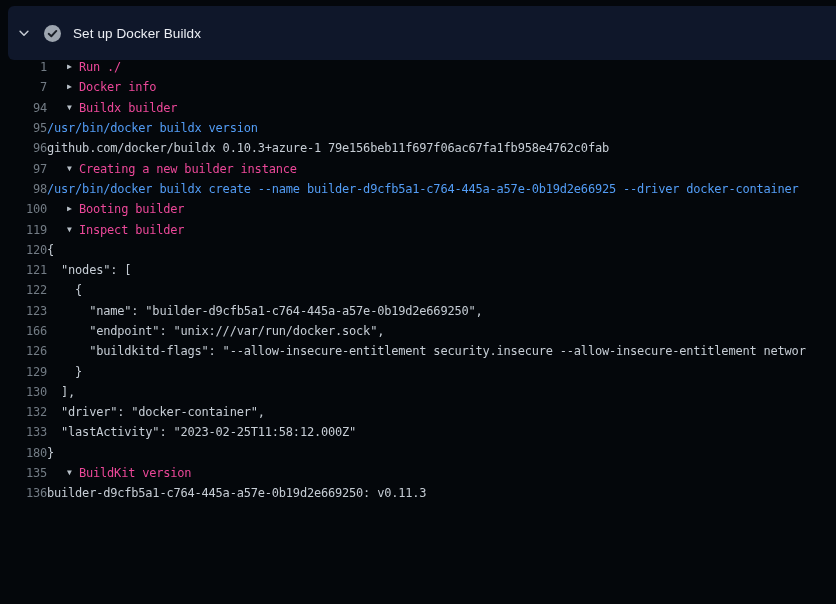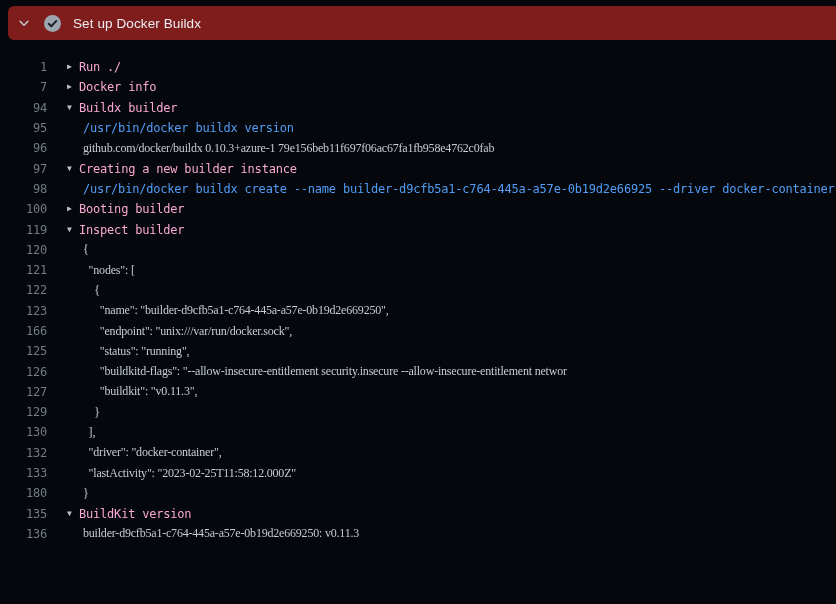--- a/index.html
+++ b/index.html
@@ -4,22 +4,22 @@
 <style>
   * { margin:0; padding:0; box-sizing:border-box; }
   html,body { width:836px; height:604px; overflow:hidden; }
   body {
     background:#04070b;
     font-family:"DejaVu Sans Mono", monospace;
     position:relative;
   }
   
   .step-header {
-    position:absolute; left:8px; top:6px; width:828px; height:34px;
-    background:#7f1d1d;
+    position:absolute; left:8px; top:6px; width:828px; height:54px;
+    background:#0f172a;
     border-radius:6px 0 0 6px;
     display:flex; align-items:center;
     cursor:pointer;
   }
   .chevron-btn {
     width:24px; height:24px; margin-left:4px;
     display:flex; align-items:center; justify-content:center;
     background:transparent; border:none; cursor:pointer;
   }
   .status-icon { margin-left:8px; display:flex; align-items:center; }
@@ -39,28 +39,28 @@
     display:flex; align-items:center;
     white-space:pre; overflow:hidden;
     font-size:12px; letter-spacing:-0.2px;
   }
   .row .num {
     flex:none; width:47px; text-align:right;
     color:#737c85; text-decoration:none; cursor:pointer;
   }
   .row .content { flex:none; display:flex; align-items:center; }
   .row.group .content { margin-left:20px; cursor:pointer; }
-  .row.plain .content { margin-left:36px; }
+  .row.plain .content { }
   .tri {
     display:inline-block; width:12px; flex:none;
     font-size:8px; color:#b7bfc7; line-height:1;
   }
-  .row.group .txt { color:#f9a8d4; }
+  .row.group .txt { color:#ec4899; }
   .row.command .txt { color:#539df6; }
-  .row.output .txt { color:#c6cdd5;font-family:Liberation Serif, serif; }
+  .row.output .txt { color:#c6cdd5; }
 </style>
 </head>
 <body>
 
 <div class="step-header">
   <button class="chevron-btn">
     <span style="display:flex;">
       <svg width="14" height="14" viewBox="0 0 16 16">
         <path d="M3.5 6 L8 10.5 L12.5 6" fill="none" stroke="#c6ccd4" stroke-width="1.7" stroke-linecap="round" stroke-linejoin="round"></path>
       </svg>
@@ -84,23 +84,21 @@
       <div class="row plain output"><a class="num">96</a><div class="content"><span class="txt">github.com/docker/buildx 0.10.3+azure-1 79e156beb11f697f06ac67fa1fb958e4762c0fab</span></div></div>
       <div class="row group"><a class="num">97</a><div class="content"><span class="tri">▼</span><span class="txt">Creating a new builder instance</span></div></div>
       <div class="row plain command"><a class="num">98</a><div class="content"><span class="txt">/usr/bin/docker buildx create --name builder-d9cfb5a1-c764-445a-a57e-0b19d2e66925 --driver docker-container</span></div></div>
       <div class="row group"><a class="num">100</a><div class="content"><span class="tri">▶</span><span class="txt">Booting builder</span></div></div>
       <div class="row group"><a class="num">119</a><div class="content"><span class="tri">▼</span><span class="txt">Inspect builder</span></div></div>
       <div class="row plain output"><a class="num">120</a><div class="content"><span class="txt">{</span></div></div>
       <div class="row plain output"><a class="num">121</a><div class="content"><span class="txt">  "nodes": [</span></div></div>
       <div class="row plain output"><a class="num">122</a><div class="content"><span class="txt">    {</span></div></div>
       <div class="row plain output"><a class="num">123</a><div class="content"><span class="txt">      "name": "builder-d9cfb5a1-c764-445a-a57e-0b19d2e669250",</span></div></div>
       <div class="row plain output"><a class="num">166</a><div class="content"><span class="txt">      "endpoint": "unix:///var/run/docker.sock",</span></div></div>
-      <div class="row plain output"><a class="num">125</a><div class="content"><span class="txt">      "status": "running",</span></div></div>
       <div class="row plain output"><a class="num">126</a><div class="content"><span class="txt">      "buildkitd-flags": "--allow-insecure-entitlement security.insecure --allow-insecure-entitlement networ</span></div></div>
-      <div class="row plain output"><a class="num">127</a><div class="content"><span class="txt">      "buildkit": "v0.11.3",</span></div></div>
       <div class="row plain output"><a class="num">129</a><div class="content"><span class="txt">    }</span></div></div>
       <div class="row plain output"><a class="num">130</a><div class="content"><span class="txt">  ],</span></div></div>
       <div class="row plain output"><a class="num">132</a><div class="content"><span class="txt">  "driver": "docker-container",</span></div></div>
       <div class="row plain output"><a class="num">133</a><div class="content"><span class="txt">  "lastActivity": "2023-02-25T11:58:12.000Z"</span></div></div>
       <div class="row plain output"><a class="num">180</a><div class="content"><span class="txt">}</span></div></div>
       <div class="row group"><a class="num">135</a><div class="content"><span class="tri">▼</span><span class="txt">BuildKit version</span></div></div>
       <div class="row plain output"><a class="num">136</a><div class="content"><span class="txt">builder-d9cfb5a1-c764-445a-a57e-0b19d2e669250: v0.11.3</span></div></div>
     </div>
 </div>
 

